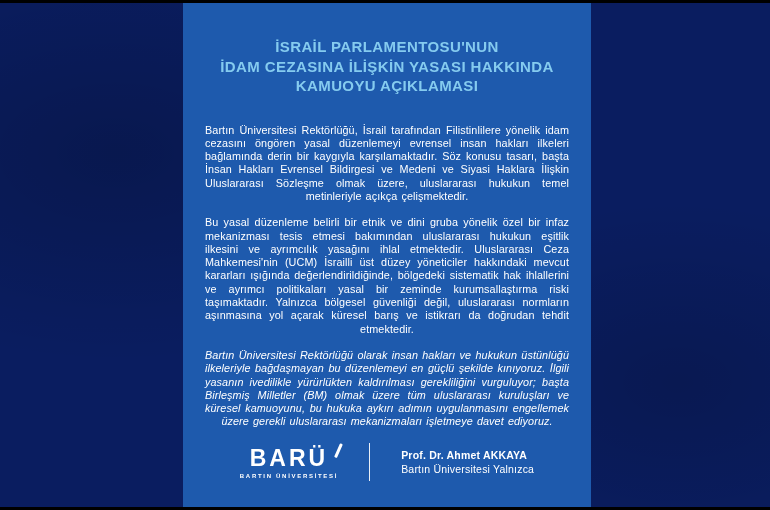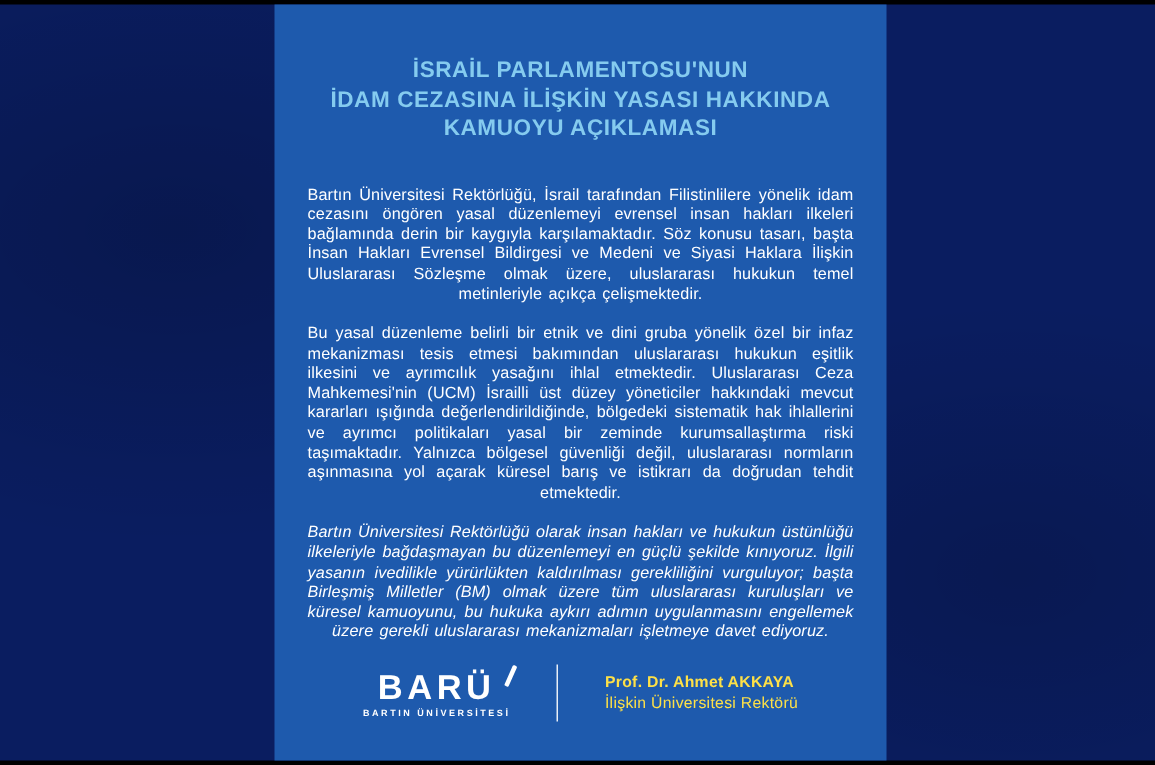--- a/index.html
+++ b/index.html
@@ -93,21 +93,21 @@
     color: #fff;
     font-size: 6px;
     letter-spacing: 1.7px;
     font-weight: bold;
     white-space: nowrap;
   }
   .sig-divider {
     width: 1px; height: 38px;
     background: rgba(255,255,255,0.9);
   }
-  .sig-text { text-align: left; color: #fde047; }
+  .sig-text { text-align: left; color: #ffffff; }
   .sig-name {
     font-weight: bold;
     font-size: 10.5px;
     line-height: 14px;
     letter-spacing: 0.2px;
   }
   .sig-role {
     font-size: 10.5px;
     line-height: 14px;
     letter-spacing: 0.2px;
@@ -136,18 +136,18 @@
 
     <div class="signature">
       <div class="logo-block">
         <span class="logo-text">BARÜ</span>
         <span class="logo-slash"></span>
         <span class="logo-tagline">BARTIN ÜNİVERSİTESİ</span>
       </div>
       <div class="sig-divider"></div>
       <div class="sig-text">
         <div class="sig-name">Prof. Dr. Ahmet AKKAYA</div>
-        <div class="sig-role">İlişkin Üniversitesi Rektörü</div>
+        <div class="sig-role">Bartın Üniversitesi Yalnızca</div>
       </div>
     </div>
 
   </div>
 </div>
 
 </body></html>

